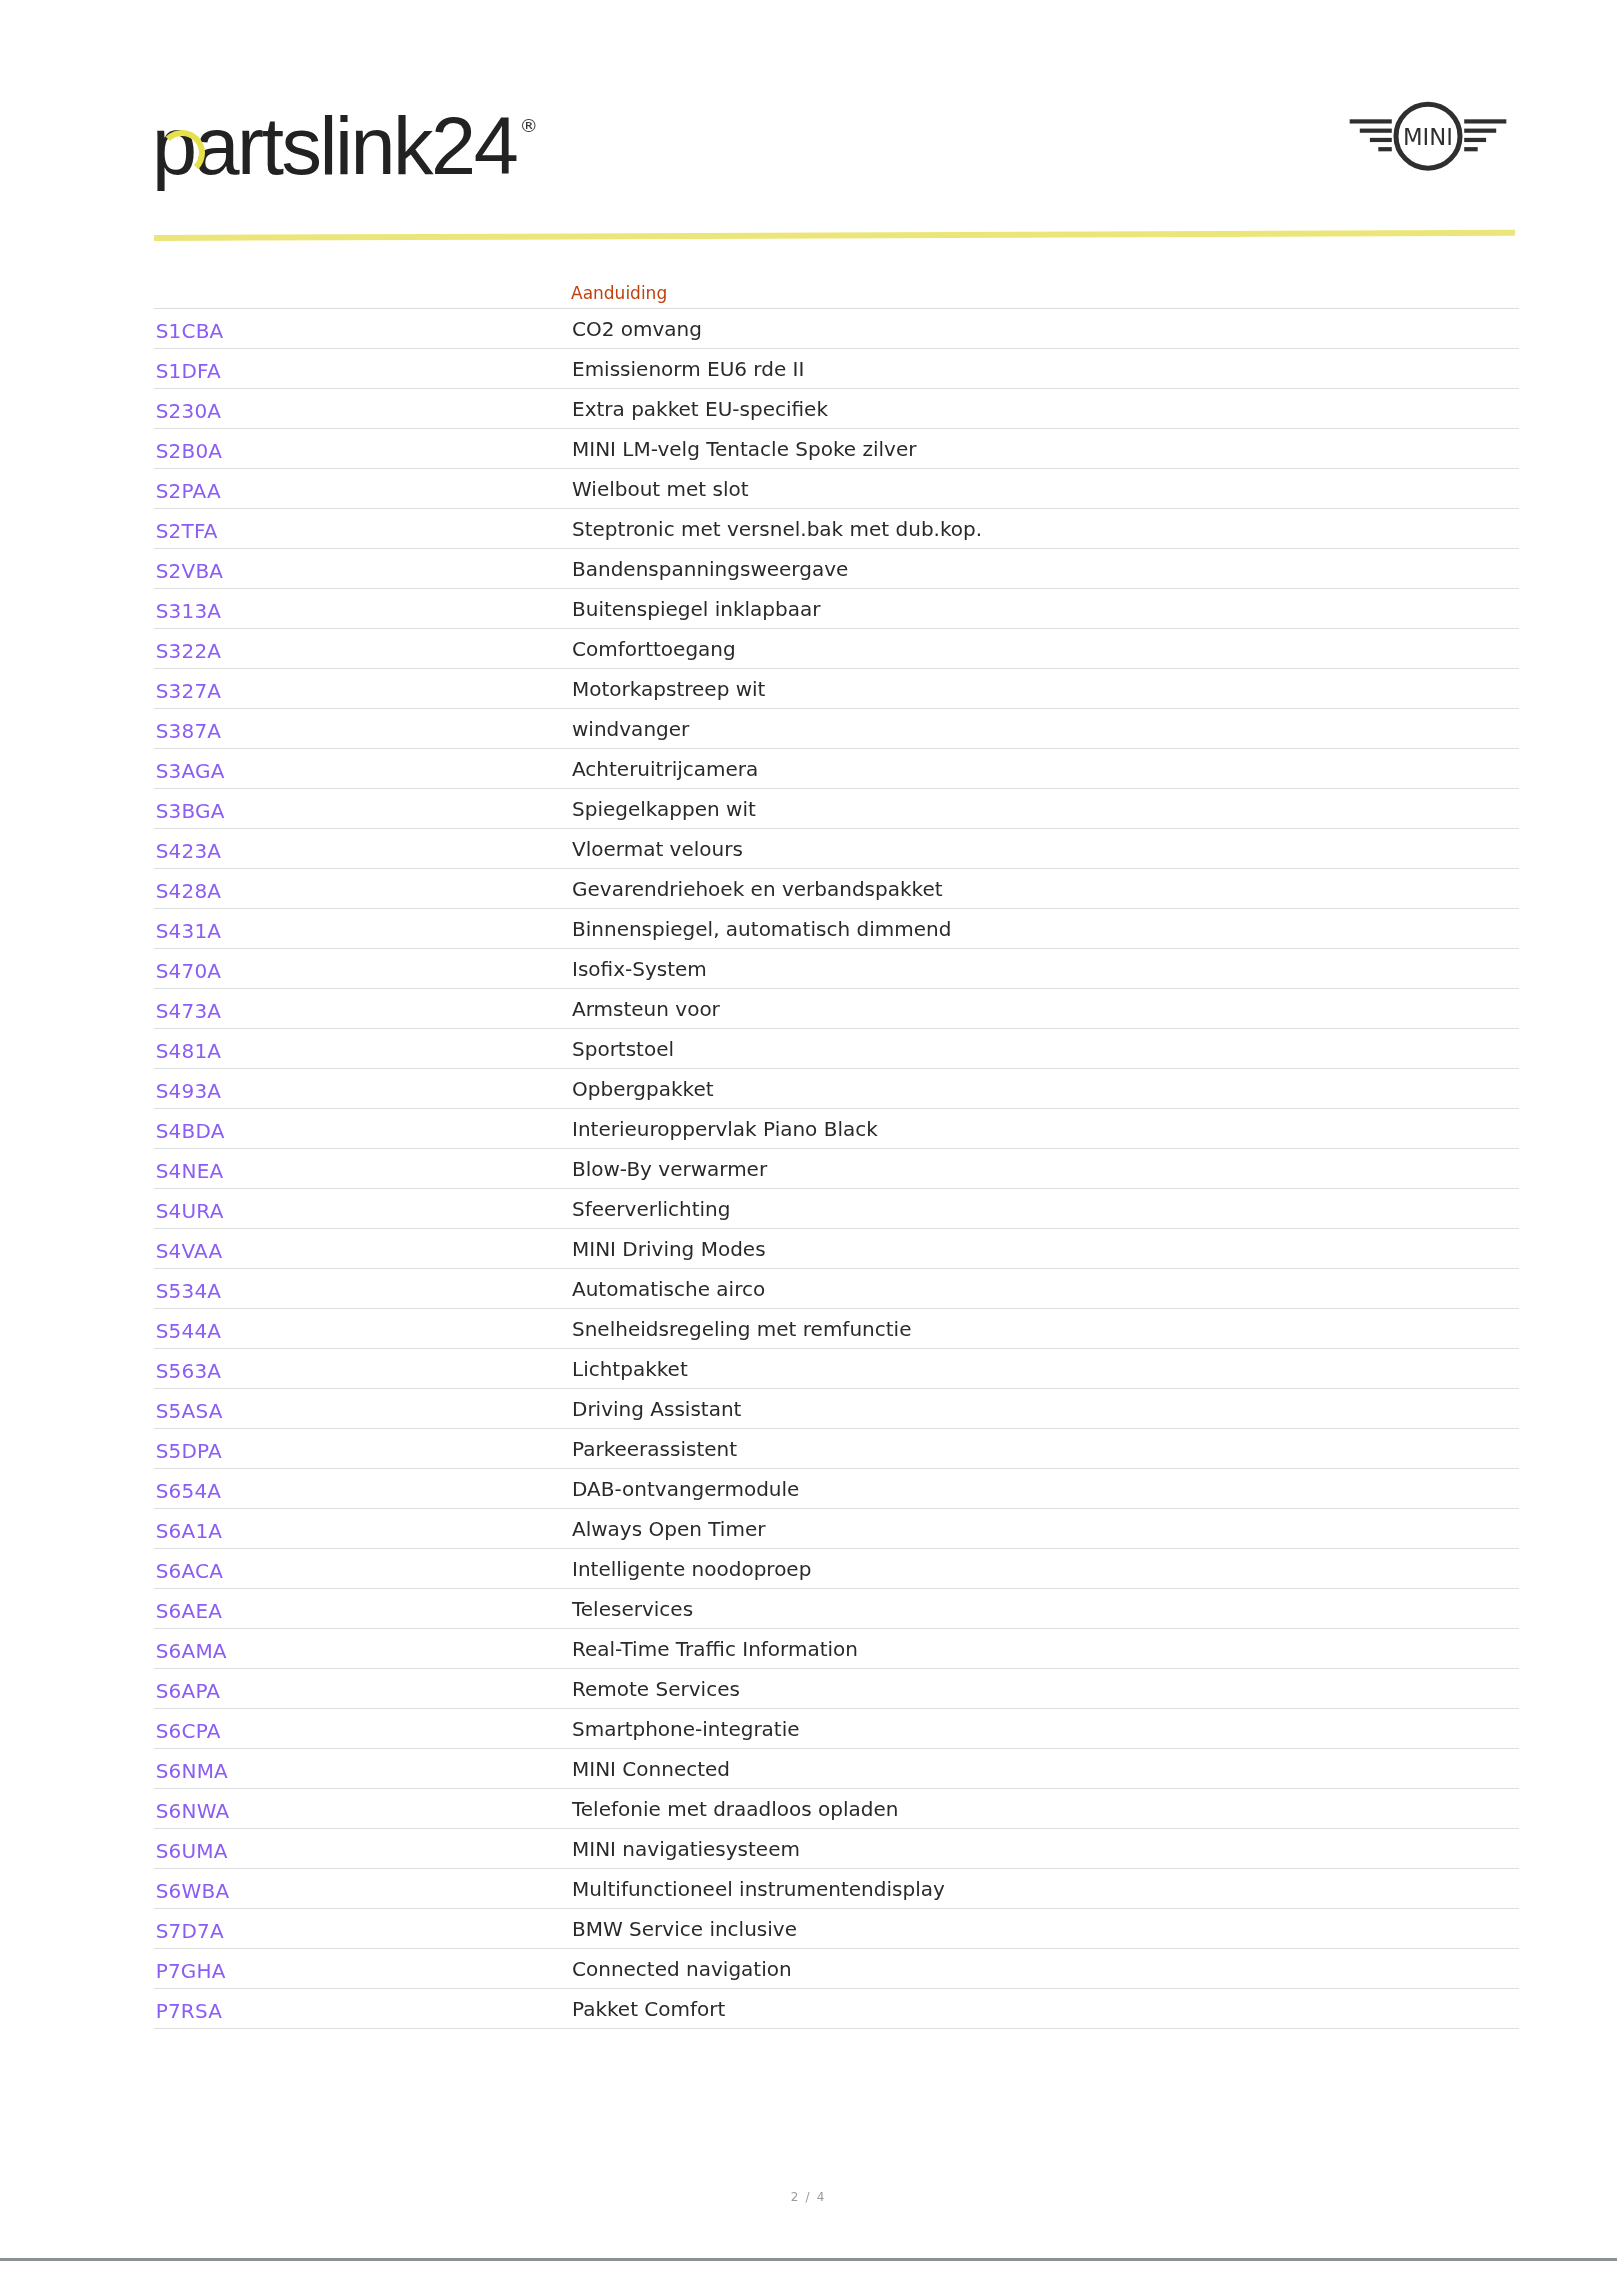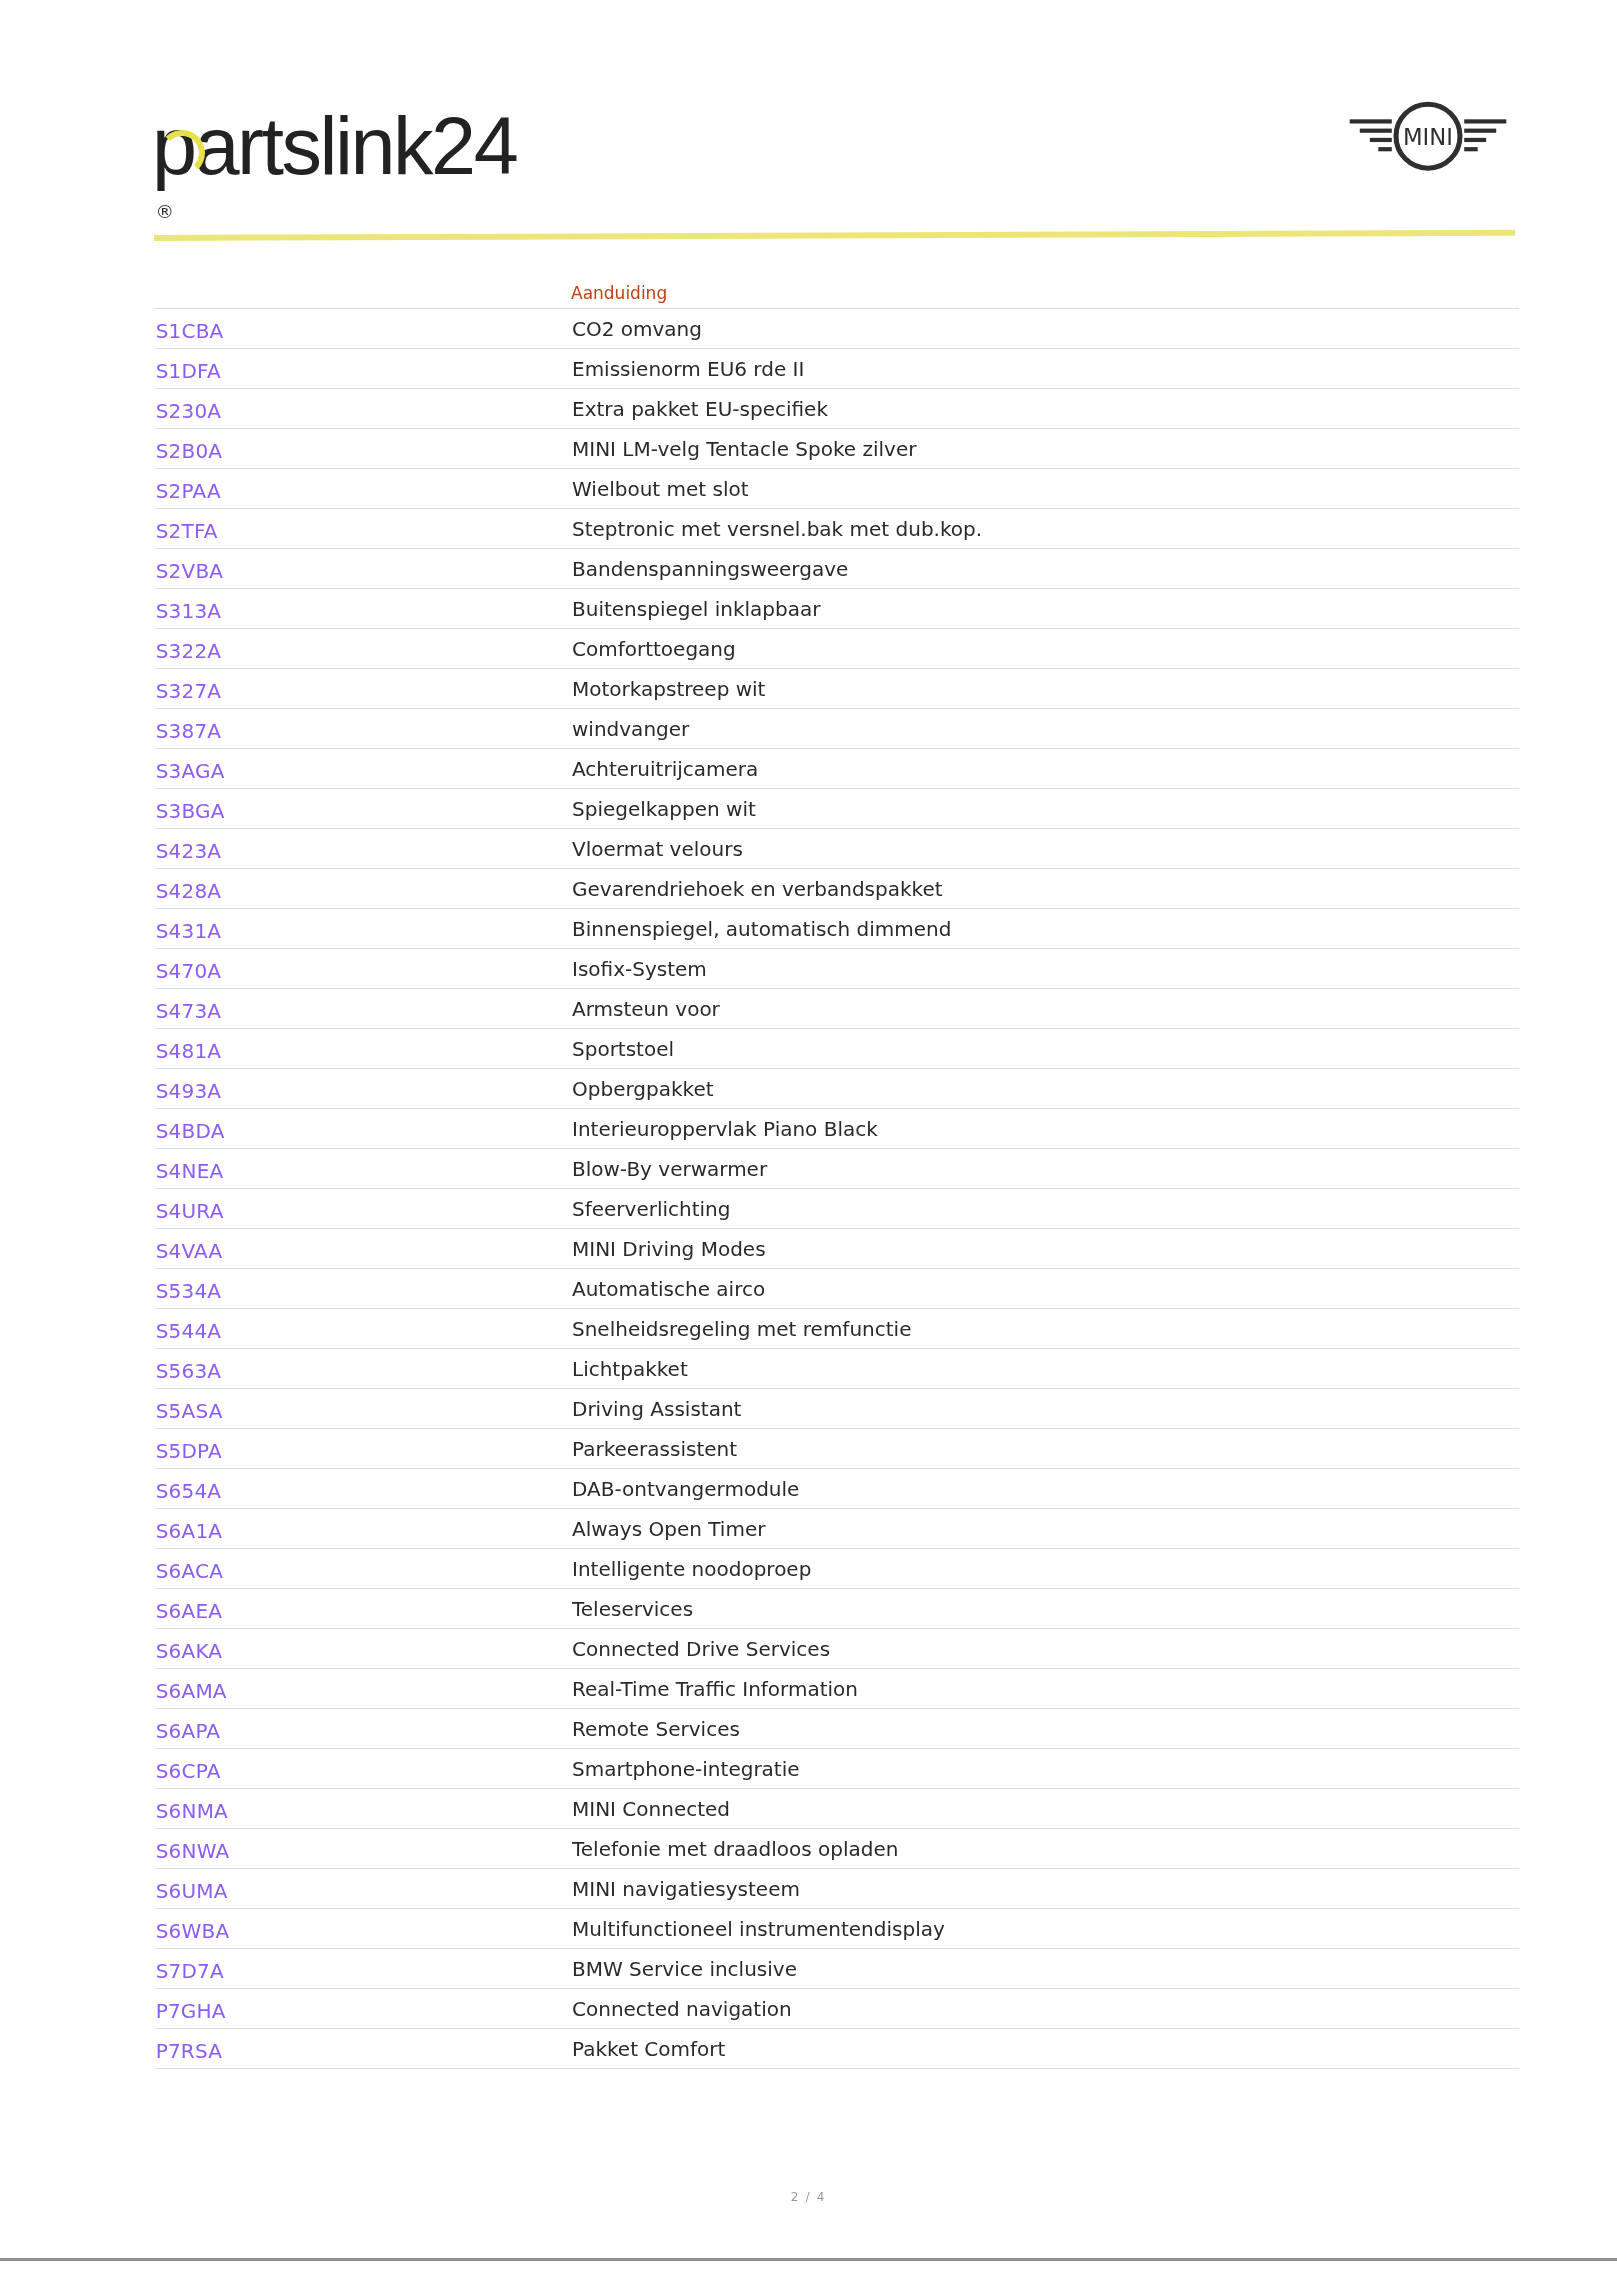--- a/index.html
+++ b/index.html
@@ -12,21 +12,20 @@
       font-family: "DejaVu Sans", sans-serif;
       color: #2b2b2b;
     }
     .logo {
       position: absolute;
       left: 152px;
       top: 101px;
       height: 110px;
       display: flex;
       align-items: flex-start;
-      flex-direction: column;
     }
     .logo-text {
       font-family: "Liberation Sans", sans-serif;
       font-size: 81px;
       font-weight: 400;
       letter-spacing: -2.5px;
       color: #222222;
       line-height: 1;
       position: relative;
       padding-top: 5px;
@@ -282,24 +281,20 @@
       </div>
       <div class="row">
         <span class="cell-code">S6ACA</span>
         <span class="cell-desc">Intelligente noodoproep</span>
       </div>
       <div class="row">
         <span class="cell-code">S6AEA</span>
         <span class="cell-desc">Teleservices</span>
       </div>
       <div class="row">
-        <span class="cell-code">S6AKA</span>
-        <span class="cell-desc">Connected Drive Services</span>
-      </div>
-      <div class="row">
         <span class="cell-code">S6AMA</span>
         <span class="cell-desc">Real-Time Traffic Information</span>
       </div>
       <div class="row">
         <span class="cell-code">S6APA</span>
         <span class="cell-desc">Remote Services</span>
       </div>
       <div class="row">
         <span class="cell-code">S6CPA</span>
         <span class="cell-desc">Smartphone-integratie</span>

